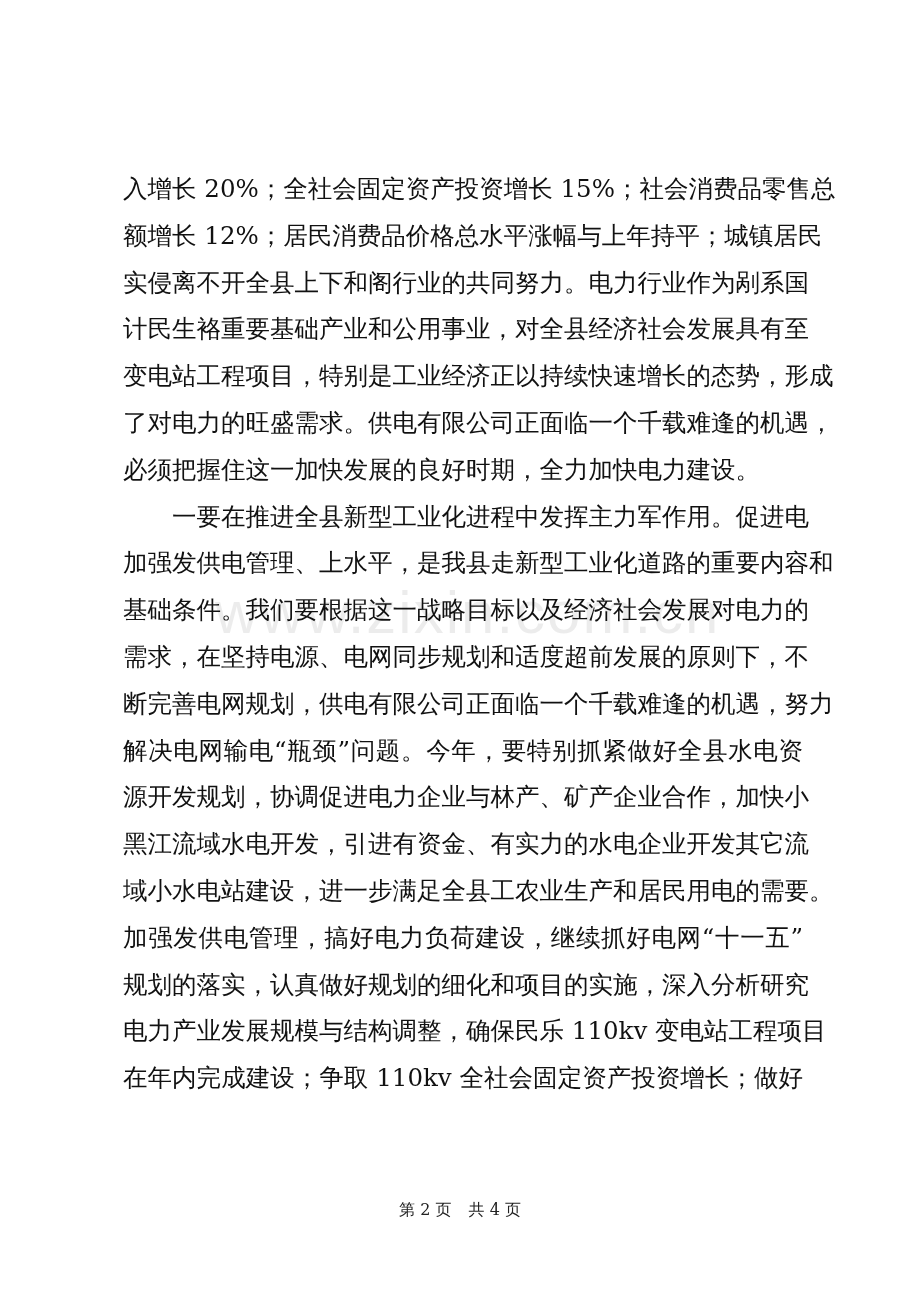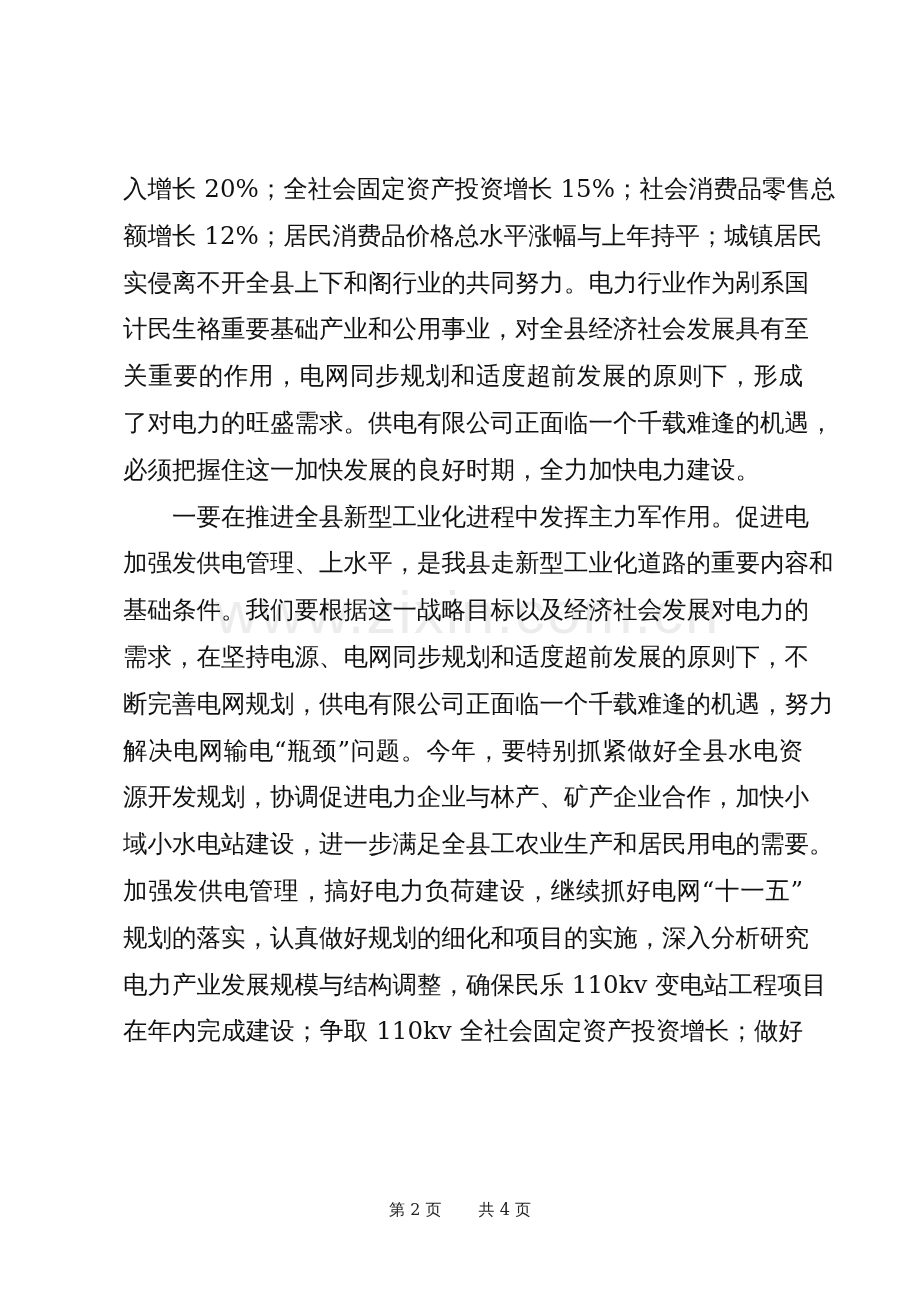--- a/index.html
+++ b/index.html
@@ -57,42 +57,43 @@
     }
     .footer {
       position: absolute;
       left: 0;
       width: 920px;
       top: 1200px;
       text-align: center;
       font-size: 16px;
       color: #222222;
     }
-    .footer span { margin: 0 16px; }
+    .footer span { margin: 0 6px; }
   </style>
 </head>
 <body>
 
 <div class="page">
 
   <div class="body-text">
     <div class="line">入增长 20%；全社会固定资产投资增长 15%；社会消费品零售总</div>
     <div class="line">额增长 12%；居民消费品价格总水平涨幅与上年持平；城镇居民</div>
     <div class="line">实侵离不开全县上下和阁行业的共同努力。电力行业作为剐系国</div>
     <div class="line">计民生袼重要基础产业和公用事业，对全县经济社会发展具有至</div>
-    <div class="line">关重要的作用，电网同步规划和适度超前发展的原则下，形成</div>
+    <div class="line">变电站工程项目，特别是工业经济正以持续快速增长的态势，形成</div>
     <div class="line">了对电力的旺盛需求。供电有限公司正面临一个千载难逢的机遇，</div>
     <div class="line last">必须把握住这一加快发展的良好时期，全力加快电力建设。</div>
     <div class="line indent">一要在推进全县新型工业化进程中发挥主力军作用。促进电</div>
     <div class="line">加强发供电管理、上水平，是我县走新型工业化道路的重要内容和</div>
     <div class="line">基础条件。我们要根据这一战略目标以及经济社会发展对电力的</div>
     <div class="line">需求，在坚持电源、电网同步规划和适度超前发展的原则下，不</div>
     <div class="line">断完善电网规划，供电有限公司正面临一个千载难逢的机遇，努力</div>
     <div class="line">解决电网输电“瓶颈”问题。今年，要特别抓紧做好全县水电资</div>
     <div class="line">源开发规划，协调促进电力企业与林产、矿产企业合作，加快小</div>
+    <div class="line">黑江流域水电开发，引进有资金、有实力的水电企业开发其它流</div>
     <div class="line">域小水电站建设，进一步满足全县工农业生产和居民用电的需要。</div>
     <div class="line">加强发供电管理，搞好电力负荷建设，继续抓好电网“十一五”</div>
     <div class="line">规划的落实，认真做好规划的细化和项目的实施，深入分析研究</div>
     <div class="line">电力产业发展规模与结构调整，确保民乐 110kv 变电站工程项目</div>
     <div class="line">在年内完成建设；争取 110kv 全社会固定资产投资增长；做好</div>
   </div>
 
   <div class="watermark">www.zixin.com.cn</div>
 
   <div class="footer">

